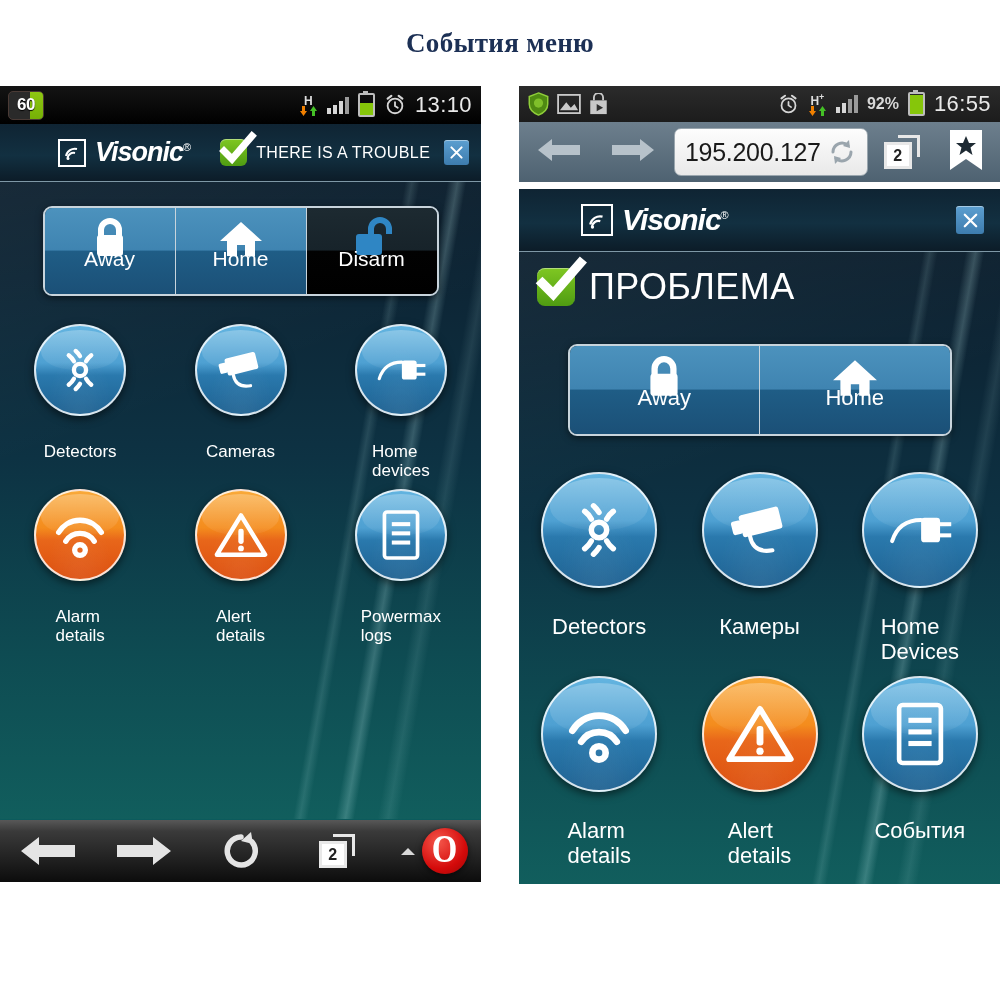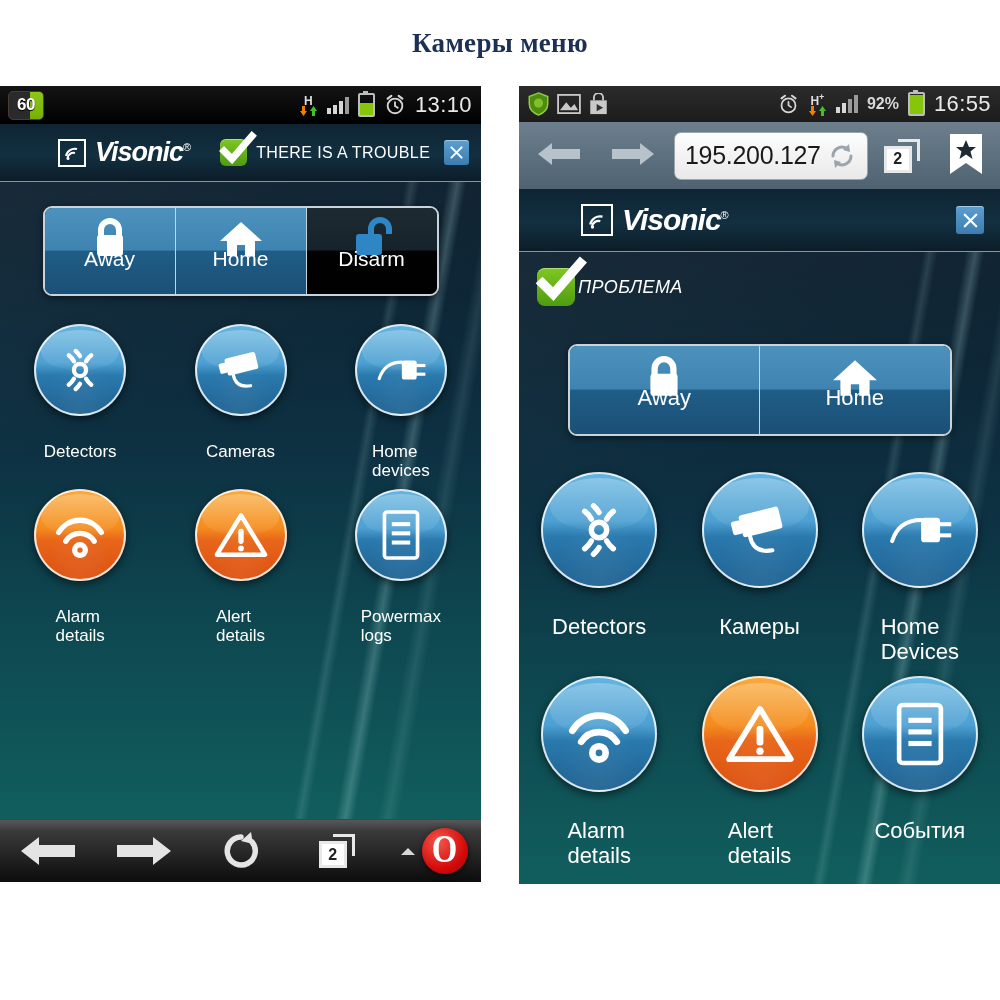--- a/index.html
+++ b/index.html
@@ -79,21 +79,21 @@
     background:radial-gradient(circle at 36% 30%,#f4564a,#d40a0a 62%,#9e0505);
     display:flex;align-items:center;justify-content:center;
     color:#fff;font-family:"Liberation Serif",serif;font-size:40px;font-weight:bold;
     line-height:1;box-shadow:0 2px 6px rgba(0,0,0,.6);
   }
   .opera-o span{display:block;transform:translateY(-2px) scaleX(.82);}
   .opera-right{position:relative;display:flex;align-items:center;gap:4px;}
 
   
   .browser-bar{
-    position:absolute;left:0;top:36px;width:100%;height:67px;
+    position:absolute;left:0;top:36px;width:100%;height:60px;
     background:linear-gradient(#6d7f8d,#4e6271);
     display:flex;align-items:center;padding:16px 9px;box-sizing:border-box;gap:6px;
   }
   .bb-divider{width:1px;height:40px;background:rgba(255,255,255,.28);}
   .urlbox{
     flex:1;height:48px;margin:0 4px;border-radius:7px;
     background:linear-gradient(#fdfdfd,#e9e9e9);
     border:1px solid #9aa6ae;box-shadow:inset 0 1px 0 #fff;
     display:flex;align-items:center;padding:0 10px;box-sizing:border-box;gap:6px;
   }
@@ -156,21 +156,21 @@
     background:linear-gradient(#5c9fd0,#3d7cae);
     box-shadow:inset 0 1px 0 rgba(255,255,255,.45);
     display:flex;align-items:center;justify-content:center;flex:none;
   }
 
   
   .trouble-row{
     position:relative;height:70px;display:flex;align-items:center;padding-left:18px;
   }
   .trouble-row .chk{width:38px;height:38px;border-radius:8px;}
-  .trouble-row .trouble-txt{font-size:18px;margin-left:3px;font-style:italic;}
+  .trouble-row .trouble-txt{font-size:36px;margin-left:14px;}
 
   
   .modes{
     position:relative;margin:0 auto;display:flex;
     border:2px solid #c8d4dc;border-radius:9px;overflow:hidden;
     box-shadow:0 2px 7px rgba(0,0,0,.5);
   }
   #app-left .modes{width:392px;margin-top:24px;}
   #app-right .modes{width:380px;margin-top:22px;}
   .mode{
@@ -216,21 +216,21 @@
   .circle svg{position:relative;z-index:2;}
   .caption{
     margin-top:26px;color:#fff;text-align:left;line-height:1.14;
   }
   #app-left .caption{font-size:17px;}
   #app-right .caption{font-size:22px;}
 </style>
 </head>
 <body>
 
-<div class="page-title">Камеры меню</div>
+<div class="page-title">События меню</div>
 
 <div class="phone" id="phone-left">
 
   <div class="statusbar" id="sb-left">
     <div class="sb-left-group">
       <div class="badge37">
         <span>60</span>
       </div>
     </div>
     <div class="sb-right-group">

